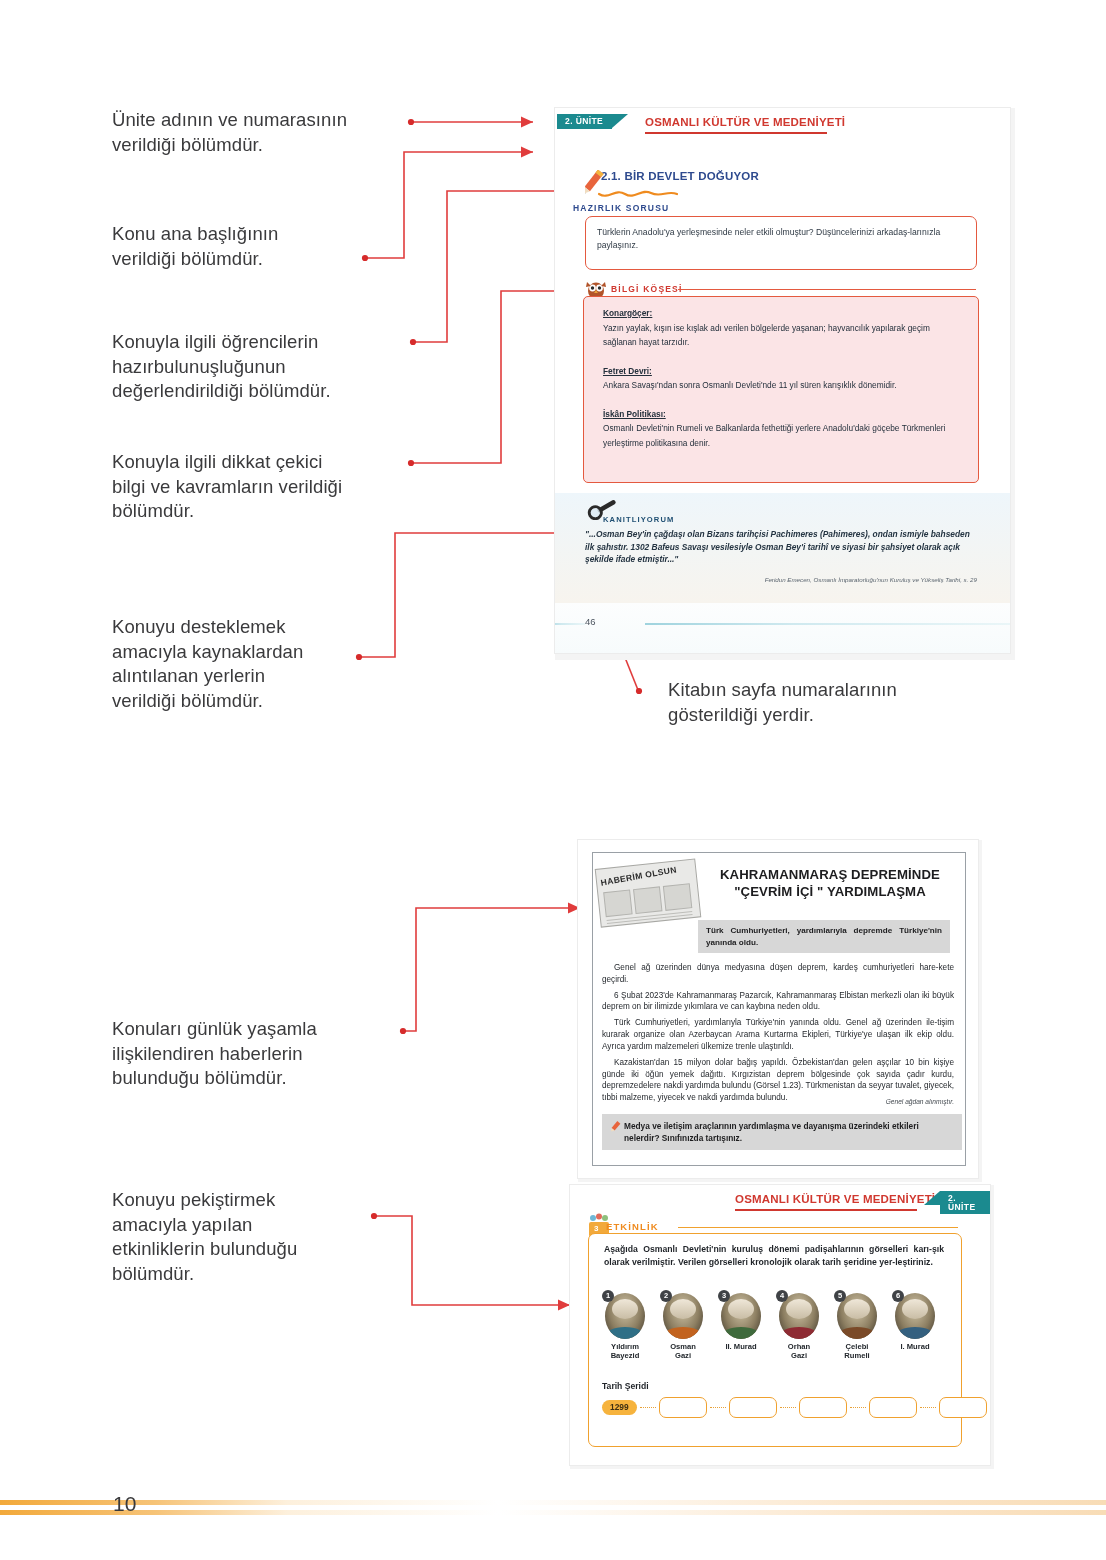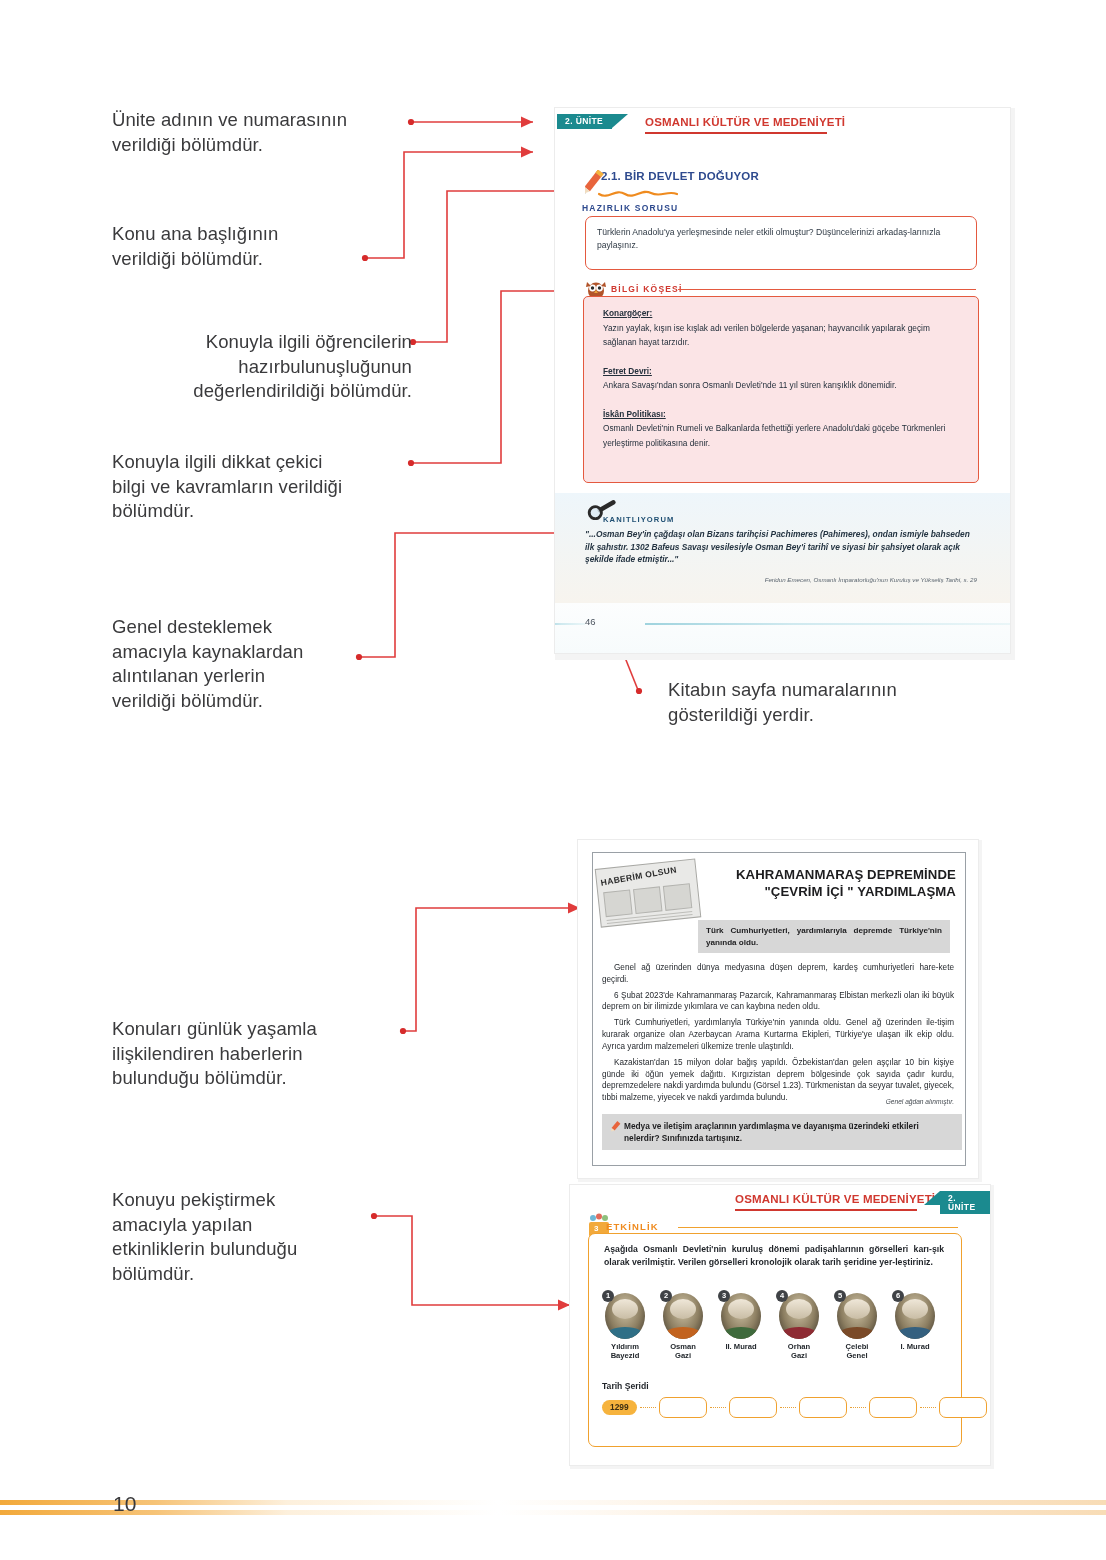--- a/index.html
+++ b/index.html
@@ -188,21 +188,21 @@
   .news-card {
     position: absolute;
     border: 1px solid #9aa0a6;
     background: #ffffff;
   }
   .news-head {
     position: absolute;
     font-weight: bold;
     font-size: 13.2px;
     color: #1d1d1f;
-    text-align: right;
+    text-align: center;
     line-height: 1.3;
     letter-spacing: 0.1px;
   }
   .news-sub {
     position: absolute;
     background: #d7d7d7;
     color: #1d1d1f;
     font-weight: bold;
     font-size: 8.1px;
     line-height: 1.45;
@@ -401,27 +401,27 @@
         <polygon points="580,908 568,902.5 568,913.5"></polygon>
         <polygon points="570,1305 558,1299.5 558,1310.5"></polygon>
       </g>
     </svg>
   </div>
 
   <div class="callout" style="left:112px; top:108px; width:300px;">Ünite adının ve numarasının
 verildiği bölümdür.</div>
   <div class="callout" style="left:112px; top:222px; width:290px;">Konu ana başlığının
 verildiği bölümdür.</div>
-  <div class="callout" style="left:112px; top:330px; width:300px;text-align:right;">Konuyla ilgili öğrencilerin
+  <div class="callout" style="left:112px; top:330px; width:300px;">Konuyla ilgili öğrencilerin
 hazırbulunuşluğunun
 değerlendirildiği bölümdür.</div>
   <div class="callout" style="left:112px; top:450px; width:300px;">Konuyla ilgili dikkat çekici
 bilgi ve kavramların verildiği
 bölümdür.</div>
-  <div class="callout" style="left:112px; top:615px; width:290px;">Genel desteklemek
+  <div class="callout" style="left:112px; top:615px; width:290px;">Konuyu desteklemek
 amacıyla kaynaklardan
 alıntılanan yerlerin
 verildiği bölümdür.</div>
   <div class="callout" style="left:668px; top:678px; width:300px;">Kitabın sayfa numaralarının
 gösterildiği yerdir.</div>
   <div class="callout" style="left:112px; top:1017px; width:290px;">Konuları günlük yaşamla
 ilişkilendiren haberlerin
 bulunduğu bölümdür.</div>
   <div class="callout" style="left:112px; top:1188px; width:290px;">Konuyu pekiştirmek
 amacıyla yapılan
@@ -443,21 +443,21 @@
           <g transform="rotate(38 14 8)">
             <rect x="8" y="2" width="7" height="22" fill="#e8643c"></rect>
             <rect x="8" y="2" width="7" height="4" fill="#f4b53f"></rect>
             <polygon points="8,24 15,24 11.5,30" fill="#f0dcc0"></polygon>
             <polygon points="10,28.5 13,28.5 11.5,30" fill="#3b3b3b"></polygon>
           </g>
           <path d="M14,24 C24,30 30,18 40,24 C50,30 56,18 66,23 C76,28 82,20 92,24" stroke="#ef8b1f" stroke-width="2.2" fill="none" stroke-linecap="round"></path>
         </svg>
       </div>
 
-      <div class="box-label" style="left:27px; top:95px; color:#2e4a8e;text-align:right;">HAZIRLIK SORUSU</div>
+      <div class="box-label" style="left:18px; top:95px; color:#2e4a8e;text-align:right;">HAZIRLIK SORUSU</div>
       <div class="hazirlik-box" style="left:30px; top:108px; width:390px; height:52px;"></div>
       <div class="hazirlik-text" style="left:42px; top:118px; width:368px;">Türklerin Anadolu'ya yerleşmesinde neler etkili olmuştur? Düşüncelerinizi arkadaş-larınızla paylaşınız.</div>
 
       <div style="position:absolute; left:28px; top:170px; width:26px; height:22px;">
         <svg width="26" height="22" viewBox="0 0 26 22">
           <ellipse cx="13" cy="13" rx="8" ry="8.5" fill="#b2542a"></ellipse>
           <circle cx="9.5" cy="10" r="3.4" fill="#fff"></circle>
           <circle cx="16.5" cy="10" r="3.4" fill="#fff"></circle>
           <circle cx="9.5" cy="10" r="1.7" fill="#2b2b2b"></circle>
           <circle cx="16.5" cy="10" r="1.7" fill="#2b2b2b"></circle>
@@ -602,21 +602,21 @@
       <div class="nm">Orhan
 Gazi</div>
     </div>
     <div class="sultan" style="left:262px; top:108px;">
       <div class="oval">
         <div class="turban"></div>
         <div class="robe" style="background:#7a4a28;"></div>
       </div>
       <div class="num">5</div>
       <div class="nm">Çelebi
-Genel</div>
+Rumeli</div>
     </div>
     <div class="sultan" style="left:320px; top:108px;">
       <div class="oval">
         <div class="turban"></div>
         <div class="robe" style="background:#34607f;"></div>
       </div>
       <div class="num">6</div>
       <div class="nm">I. Murad</div>
     </div>
 

